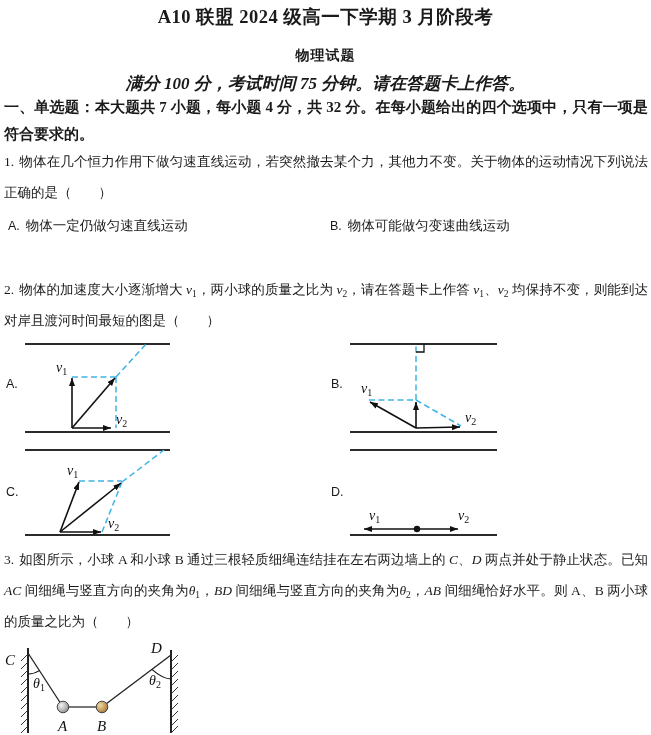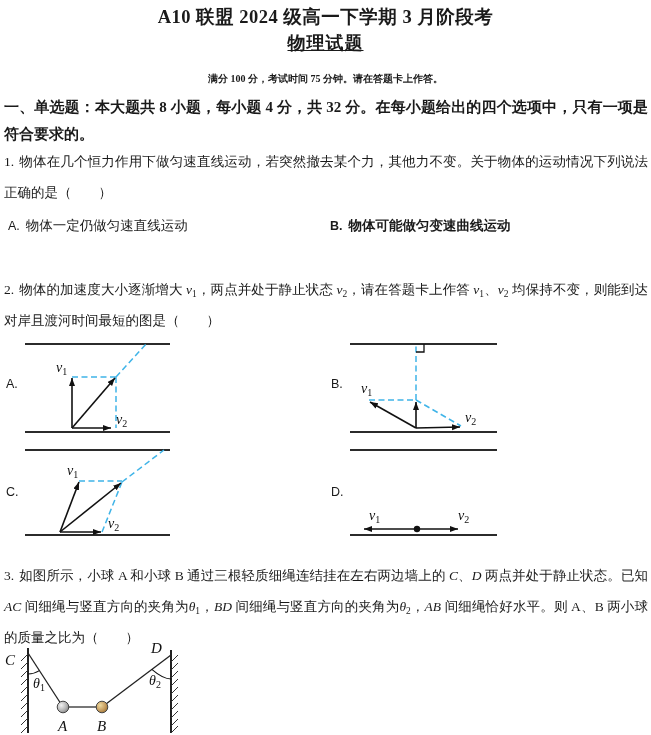--- a/index.html
+++ b/index.html
@@ -2,32 +2,32 @@
 <html><head>
 <meta charset="utf-8">
 <style>
   html,body{margin:0;padding:0;background:#ffffff;}
   .page{
     position:relative;width:651px;height:735px;background:#fff;overflow:hidden;
     font-family:"Liberation Serif","DejaVu Serif",serif;color:#1a1a1a;
   }
   .center{left:0;right:0;text-align:center;position:absolute;}
   .title{top:4px;font-size:18.5px;font-weight:700;letter-spacing:.5px;}
-  .subtitle{top:31px;font-size:18px;font-weight:700;letter-spacing:1px;text-decoration:underline;}
-  .exam-info{top:72px;font-size:10px;font-weight:700;}
+  .subtitle{top:47px;font-size:14px;font-weight:700;letter-spacing:1px;}
+  .exam-info{top:72px;font-size:17px;font-weight:700;font-style:italic;}
   .section-header{
     position:absolute;top:94px;left:4px;width:644px;
     font-size:15px;font-weight:700;line-height:27px;text-align:justify;
   }
   .q{
     position:absolute;left:4px;width:644px;margin:0;
     font-size:13.5px;line-height:31px;text-align:justify;
   }
   .qnum{margin-right:5px;}
-  #q1{top:146px;} #q2{top:274px;} #q3{top:560px;}
+  #q1{top:146px;} #q2{top:274px;} #q3{top:544px;}
   .opt{position:absolute;font-size:13.5px;line-height:31px;white-space:nowrap;}
   .opt-label{margin-right:6px;font-family:"Liberation Sans","DejaVu Sans",sans-serif;font-size:12.5px;}
   .var{font-style:italic;font-family:"Liberation Serif",serif;}
   sub{font-size:9.5px;vertical-align:-3px;line-height:0;}
   .diagram-row{position:absolute;left:0;width:651px;}
   #row1{top:337px;height:104px;} #row2{top:445px;height:95px;}
   .dcell{position:absolute;top:0;height:100%;}
   .dcell svg{position:absolute;left:0;top:0;}
   .dlabel{
     position:absolute;left:6px;top:40px;
@@ -46,28 +46,28 @@
   #q3-figure{position:absolute;left:0;top:640px;}
 </style>
 </head>
 <body>
 
 <div class="page">
 
   <div class="center title">A10 联盟 2024 级高一下学期 3 月阶段考</div>
   <div class="center subtitle">物理试题</div>
   <div class="center exam-info">满分 100 分，考试时间 75 分钟。请在答题卡上作答。</div>
-  <div class="section-header">一、单选题：本大题共 8 小题，每小题 4 分，共 32 分。在每小题给出的四个选项中，只有一项是符合要求的。</div>
+  <div class="section-header">一、单选题：本大题共 7 小题，每小题 4 分，共 32 分。在每小题给出的四个选项中，只有一项是符合要求的。</div>
 
   <p class="q" id="q1"><span class="qnum">1.</span><span>物体在几个恒力作用下做匀速直线运动，若突然撤去某个力，其他力不变。关于物体的运动情况下列说法正确的是（　　）</span></p>
 
   <div class="opt" style="left:8px;top:210px;"><span class="opt-label">A.</span><span>物体一定仍做匀速直线运动</span></div>
-  <div class="opt" style="left:330px;top:210px;font-weight:bold;"><span class="opt-label">B.</span><span>物体可能做匀变速曲线运动</span></div>
-
-  <p class="q" id="q2"><span class="qnum">2.</span><span>物体的加速度大小逐渐增大 </span><i class="var">v</i><sub>1</sub><span>，两点并处于静止状态 </span><i class="var">v</i><sub>2</sub><span>，请在答题卡上作答 </span><i class="var">v</i><sub>1</sub><span>、</span><i class="var">v</i><sub>2</sub><span> 均保持不变，则能到达对岸且渡河时间最短的图是（　　）</span></p>
+  <div class="opt" style="left:330px;top:210px;"><span class="opt-label">B.</span><span>物体可能做匀变速曲线运动</span></div>
+
+  <p class="q" id="q2"><span class="qnum">2.</span><span>物体的加速度大小逐渐增大 </span><i class="var">v</i><sub>1</sub><span>，两小球的质量之比为 </span><i class="var">v</i><sub>2</sub><span>，请在答题卡上作答 </span><i class="var">v</i><sub>1</sub><span>、</span><i class="var">v</i><sub>2</sub><span> 均保持不变，则能到达对岸且渡河时间最短的图是（　　）</span></p>
 
   <div class="diagram-row" id="row1">
     <div class="dcell" style="left:0;width:325px;">
       <span class="dlabel">A.</span>
       <svg width="325" height="104">
         <defs>
           <marker id="ah1" markerUnits="userSpaceOnUse" markerWidth="10" markerHeight="8" refX="8" refY="3" orient="auto">
               <path d="M0,0 L8,3 L0,6 Z" fill="#111"></path>
             </marker>
         </defs>

